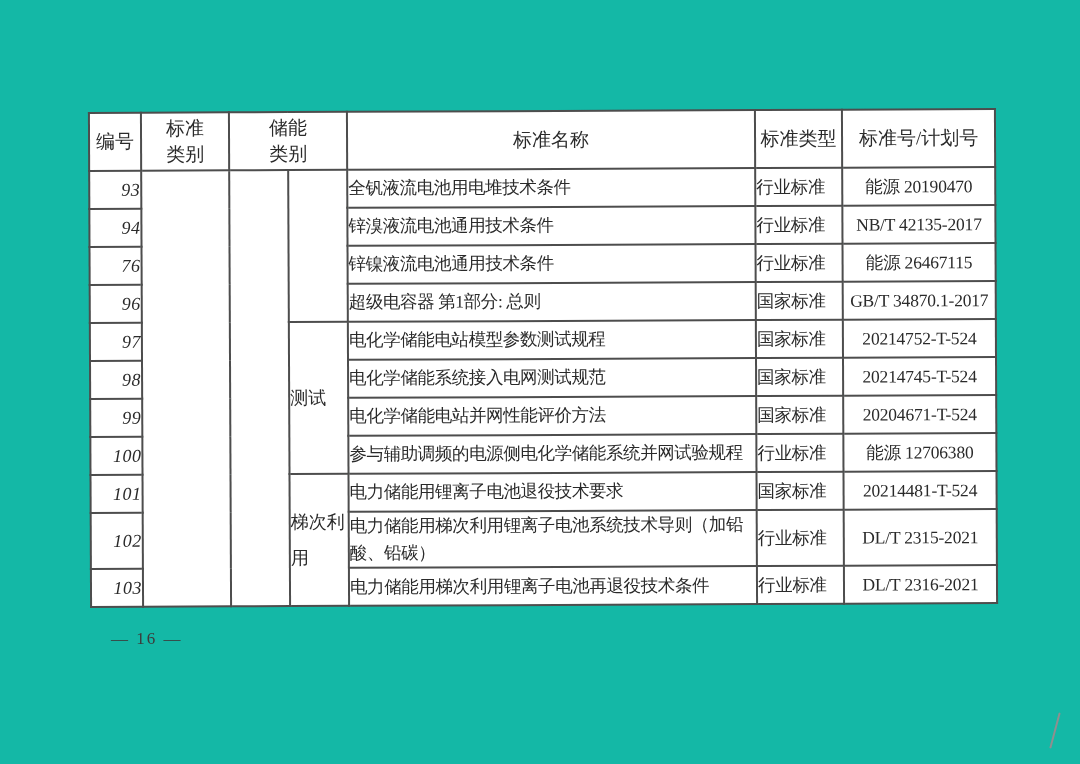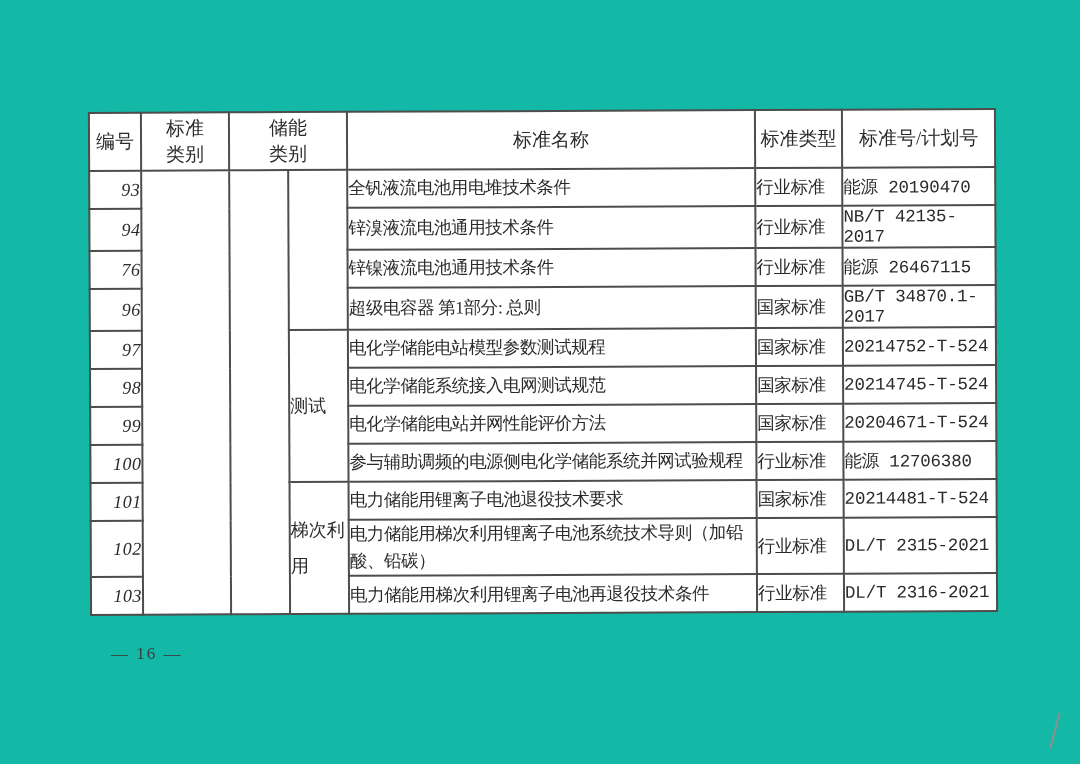--- a/index.html
+++ b/index.html
@@ -64,32 +64,30 @@
     padding: 3px 6px 3px 8px;
     line-height: 1.55;
   }
   td.type {
     font-size: 17.5px;
     letter-spacing: -0.3px;
     margin-left: 40px;
   }
   td.code {
     font-size: 17.5px;
-    text-align: left;
+    text-align: center;
     letter-spacing: -0.2px;
-    font-family: Liberation Mono, monospace;
   }
   .page-num {
     position: absolute;
     left: 111px;
     top: 629px;
     font-size: 17px;
     letter-spacing: 2px;
     color: #3c3c3c;
-    margin-top: 15px;
   }
   .pen-mark {
     position: absolute;
     left: 1054px;
     top: 712px;
     width: 2px;
     height: 37px;
     background: #8f8f8f;
     transform: rotate(15deg);
     border-radius: 1px;

